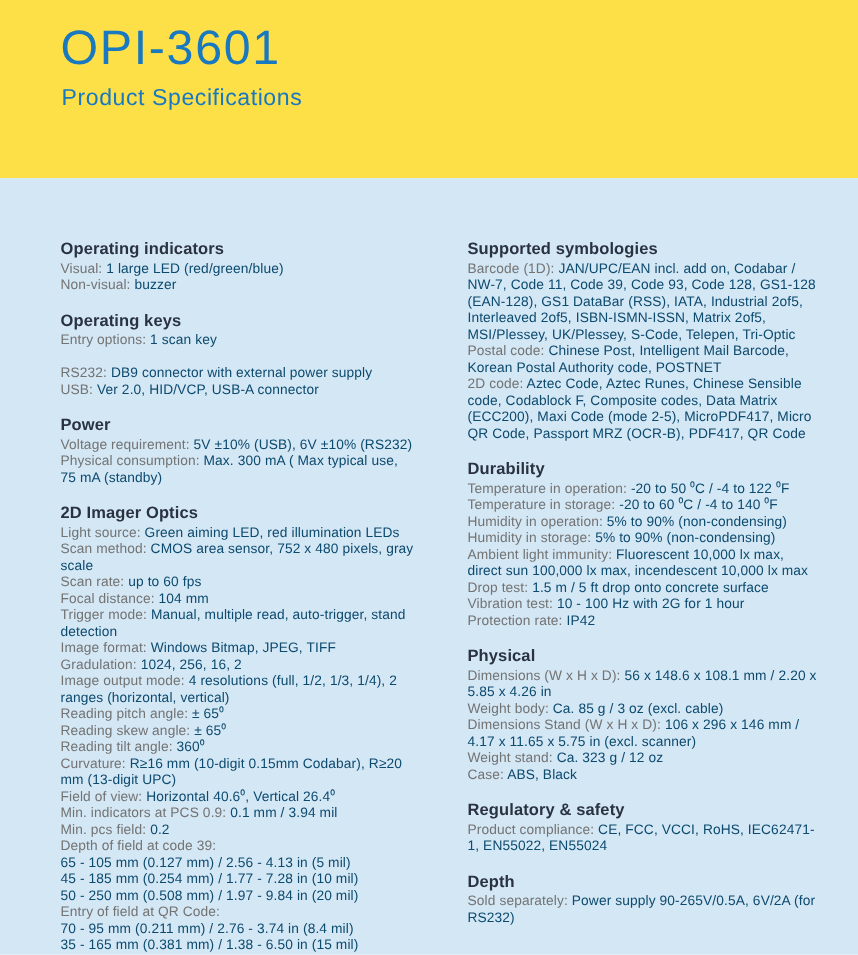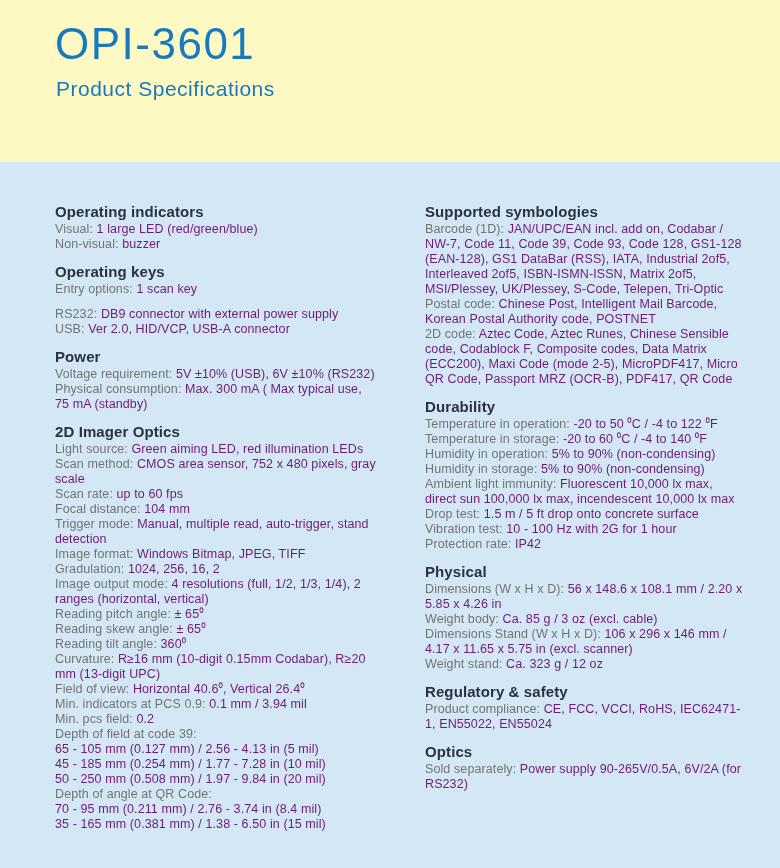--- a/index.html
+++ b/index.html
@@ -9,21 +9,21 @@
     background: #ffffff;
     font-family: "Liberation Sans", sans-serif;
     overflow: hidden;
   }
   .page { width: 780px; height: 868px; }
 
   .header {
     box-sizing: border-box;
     height: 162px;
     padding: 20px 0 0 55px;
-    background: #fef9c3;
+    background: #fde047;
   }
   .title {
     margin: 0;
     color: #1878c0;
     font-size: 44px;
     font-weight: 500;
     letter-spacing: 1.5px;
     line-height: 48px;
   }
   .subtitle {
@@ -38,37 +38,37 @@
   .panel {
     box-sizing: border-box;
     height: 706px;
     background: #d4e7f5;
     padding: 40px 0 0 55px;
   }
   .columns { display: flex; }
   .col { width: 322px; }
   .col + .col { margin-left: 48px; }
 
-  .section { margin-bottom: 10px; }
+  .section { margin-bottom: 10px; margin-top: 15px; }
   .sec-heading {
     margin: 0;
     color: #2a3240;
     font-size: 15px;
     font-weight: 700;
     line-height: 20px;
     letter-spacing: 0.1px;
   }
   .line {
     font-size: 12.5px;
     line-height: 15px;
     color: #8d929a;
     letter-spacing: 0.1px;
   }
   .label { color: #737373; }
-  .value { color: #701a75; }
+  .value { color: #0c4a6e; }
 </style>
 </head>
 <body>
 
 <div class="page">
   <div class="header">
     <h1 class="title">OPI-3601</h1>
     <div class="subtitle">Product Specifications</div>
   </div>
   <div class="panel">
@@ -106,21 +106,21 @@
             <div class="line"><span class="label">Reading skew angle:</span> <span class="value">± 65⁰</span></div>
             <div class="line"><span class="label">Reading tilt angle:</span> <span class="value">360⁰</span></div>
             <div class="line"><span class="label">Curvature:</span> <span class="value">R≥16 mm (10-digit 0.15mm Codabar), R≥20 mm (13-digit UPC)</span></div>
             <div class="line"><span class="label">Field of view:</span> <span class="value">Horizontal 40.6⁰, Vertical 26.4⁰</span></div>
             <div class="line"><span class="label">Min. indicators at PCS 0.9:</span> <span class="value">0.1 mm / 3.94 mil</span></div>
             <div class="line"><span class="label">Min. pcs field:</span> <span class="value">0.2</span></div>
             <div class="line"><span class="label">Depth of field at code 39:</span></div>
             <div class="line"><span class="value">65 - 105 mm (0.127 mm) / 2.56 - 4.13 in (5 mil)</span></div>
             <div class="line"><span class="value">45 - 185 mm (0.254 mm) / 1.77 - 7.28 in (10 mil)</span></div>
             <div class="line"><span class="value">50 - 250 mm (0.508 mm) / 1.97 - 9.84 in (20 mil)</span></div>
-            <div class="line"><span class="label">Depth of angle at QR Code:</span></div>
+            <div class="line"><span class="label">Entry of field at QR Code:</span></div>
             <div class="line"><span class="value">70 - 95 mm (0.211 mm) / 2.76 - 3.74 in (8.4 mil)</span></div>
             <div class="line"><span class="value">35 - 165 mm (0.381 mm) / 1.38 - 6.50 in (15 mil)</span></div>
           </section>
         </div>
         <div class="col">
           <section class="section">
             <h3 class="sec-heading">Supported symbologies</h3>
             <div class="line"><span class="label">Barcode (1D):</span> <span class="value">JAN/UPC/EAN incl. add on, Codabar / NW-7, Code 11, Code 39, Code 93, Code 128, GS1-128 (EAN-128), GS1 DataBar (RSS), IATA, Industrial 2of5, Interleaved 2of5, ISBN-ISMN-ISSN, Matrix 2of5, MSI/Plessey, UK/Plessey, S-Code, Telepen, Tri-Optic</span></div>
             <div class="line"><span class="label">Postal code:</span> <span class="value">Chinese Post, Intelligent Mail Barcode, Korean Postal Authority code, POSTNET</span></div>
             <div class="line"><span class="label">2D code:</span> <span class="value">Aztec Code, Aztec Runes, Chinese Sensible code, Codablock F, Composite codes, Data Matrix (ECC200), Maxi Code (mode 2-5), MicroPDF417, Micro QR Code, Passport MRZ (OCR-B), PDF417, QR Code</span></div>
@@ -135,25 +135,26 @@
             <div class="line"><span class="label">Drop test:</span> <span class="value">1.5 m / 5 ft drop onto concrete surface</span></div>
             <div class="line"><span class="label">Vibration test:</span> <span class="value">10 - 100 Hz with 2G for 1 hour</span></div>
             <div class="line"><span class="label">Protection rate:</span> <span class="value">IP42</span></div>
           </section>
           <section class="section">
             <h3 class="sec-heading">Physical</h3>
             <div class="line"><span class="label">Dimensions (W x H x D):</span> <span class="value">56 x 148.6 x 108.1 mm / 2.20 x 5.85 x 4.26 in</span></div>
             <div class="line"><span class="label">Weight body:</span> <span class="value">Ca. 85 g / 3 oz (excl. cable)</span></div>
             <div class="line"><span class="label">Dimensions Stand (W x H x D):</span> <span class="value">106 x 296 x 146 mm / 4.17 x 11.65 x 5.75 in (excl. scanner)</span></div>
             <div class="line"><span class="label">Weight stand:</span> <span class="value">Ca. 323 g / 12 oz</span></div>
+            <div class="line"><span class="label">Case:</span> <span class="value">ABS, Black</span></div>
           </section>
           <section class="section">
             <h3 class="sec-heading">Regulatory &amp; safety</h3>
             <div class="line"><span class="label">Product compliance:</span> <span class="value">CE, FCC, VCCI, RoHS, IEC62471-1, EN55022, EN55024</span></div>
           </section>
           <section class="section">
-            <h3 class="sec-heading">Optics</h3>
+            <h3 class="sec-heading">Depth</h3>
             <div class="line"><span class="label">Sold separately:</span> <span class="value">Power supply 90-265V/0.5A, 6V/2A (for RS232)</span></div>
           </section>
         </div>
       </div>
   </div>
 </div>
 
 </body></html>

